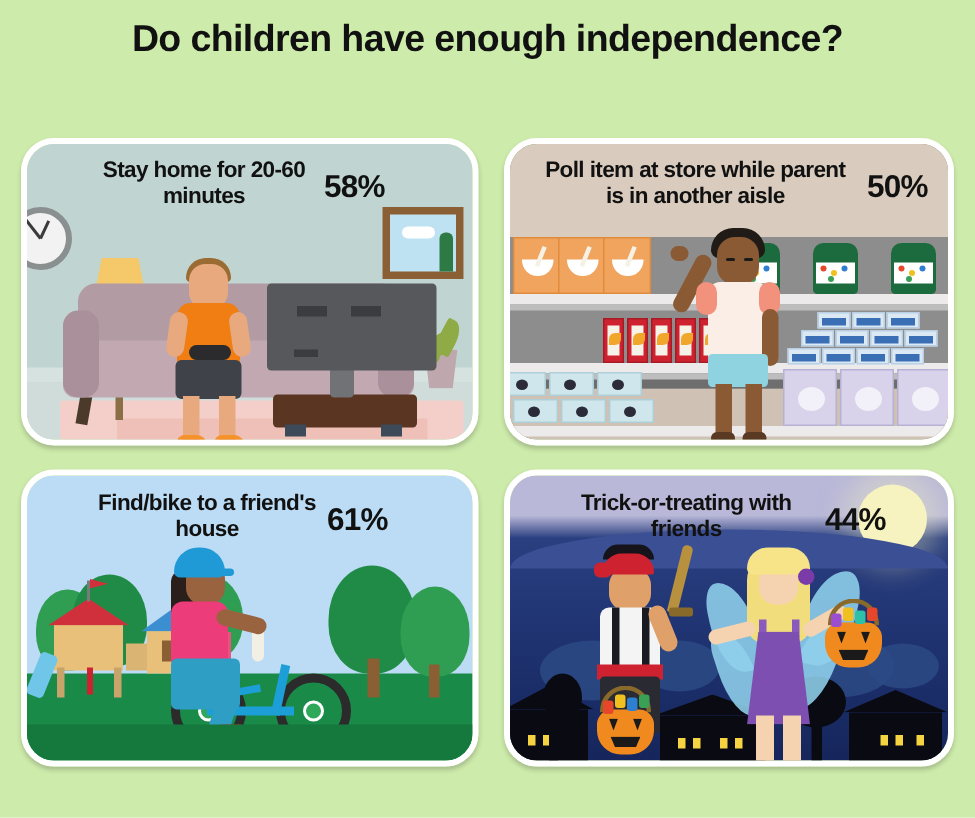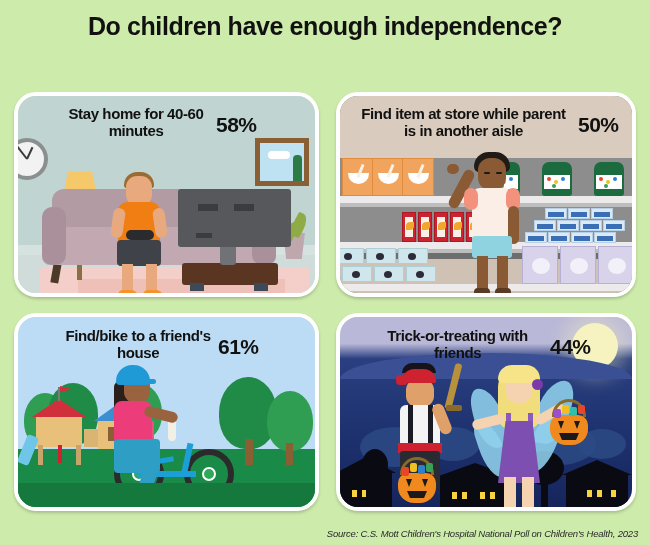--- a/index.html
+++ b/index.html
@@ -342,21 +342,21 @@
 
       <div class="tv-stand"></div>
       <div class="tv-foot1"></div>
       <div class="tv-foot2"></div>
       <div class="tv-neck"></div>
       <div class="tv-screen"></div>
       <div class="tv-port1"></div>
       <div class="tv-port2"></div>
       <div class="tv-port3"></div>
     </div>
-    <div class="caption">Stay home for 40-60 minutes</div>
+    <div class="caption">Stay home for 20-60 minutes</div>
     <div class="pct">58%</div>
   </div>
 
   <div class="panel" id="panel-store">
     <div class="scene">
       <div class="store-wall-top"></div>
       <div class="store-floor"></div>
       <div class="store-floor-dark"></div>
 
       <div class="shelf-board" style="top:100px;"></div>
@@ -496,21 +496,21 @@
       <div class="kid2-body"></div>
       <div class="kid2-sleeveL"></div>
       <div class="kid2-sleeveR"></div>
       <div class="kid2-armdown"></div>
       <div class="kid2-shorts"></div>
       <div class="kid2-legL"></div>
       <div class="kid2-legR"></div>
       <div class="kid2-shoeL"></div>
       <div class="kid2-shoeR"></div>
     </div>
-    <div class="caption">Find item at store while parent is in another aisle</div>
+    <div class="caption">Poll item at store while parent is in another aisle</div>
     <div class="pct">50%</div>
   </div>
 
   <div class="panel" id="panel-bike">
     <div class="scene">
       <div class="grass"></div>
 
       <div class="tree-round" style="left:6px;  bottom:60px; width:42px; height:54px; background:#2f9e52;"></div>
       <div class="tree-round" style="left:30px; bottom:62px; width:50px; height:62px; background:#1f8b46;"></div>
       <div class="tree-round" style="left:96px; bottom:66px; width:48px; height:58px; background:#2f9e52;"></div>
@@ -645,14 +645,13 @@
       </div>
       <div class="candy" style="left:214px; top:92px; background:#9b4fd0;"></div>
       <div class="candy" style="left:222px; top:88px; background:#f0c020;"></div>
       <div class="candy" style="left:230px; top:90px; background:#2fc0a8;"></div>
       <div class="candy" style="left:238px; top:88px; background:#e8462a;"></div>
     </div>
     <div class="caption">Trick-or-treating with friends</div>
     <div class="pct">44%</div>
   </div>
 
-  <div class="source">Source: C.S. Mott Children's Hospital National Poll on Children's Health, 2023</div>
 </div>
 
 </body></html>

